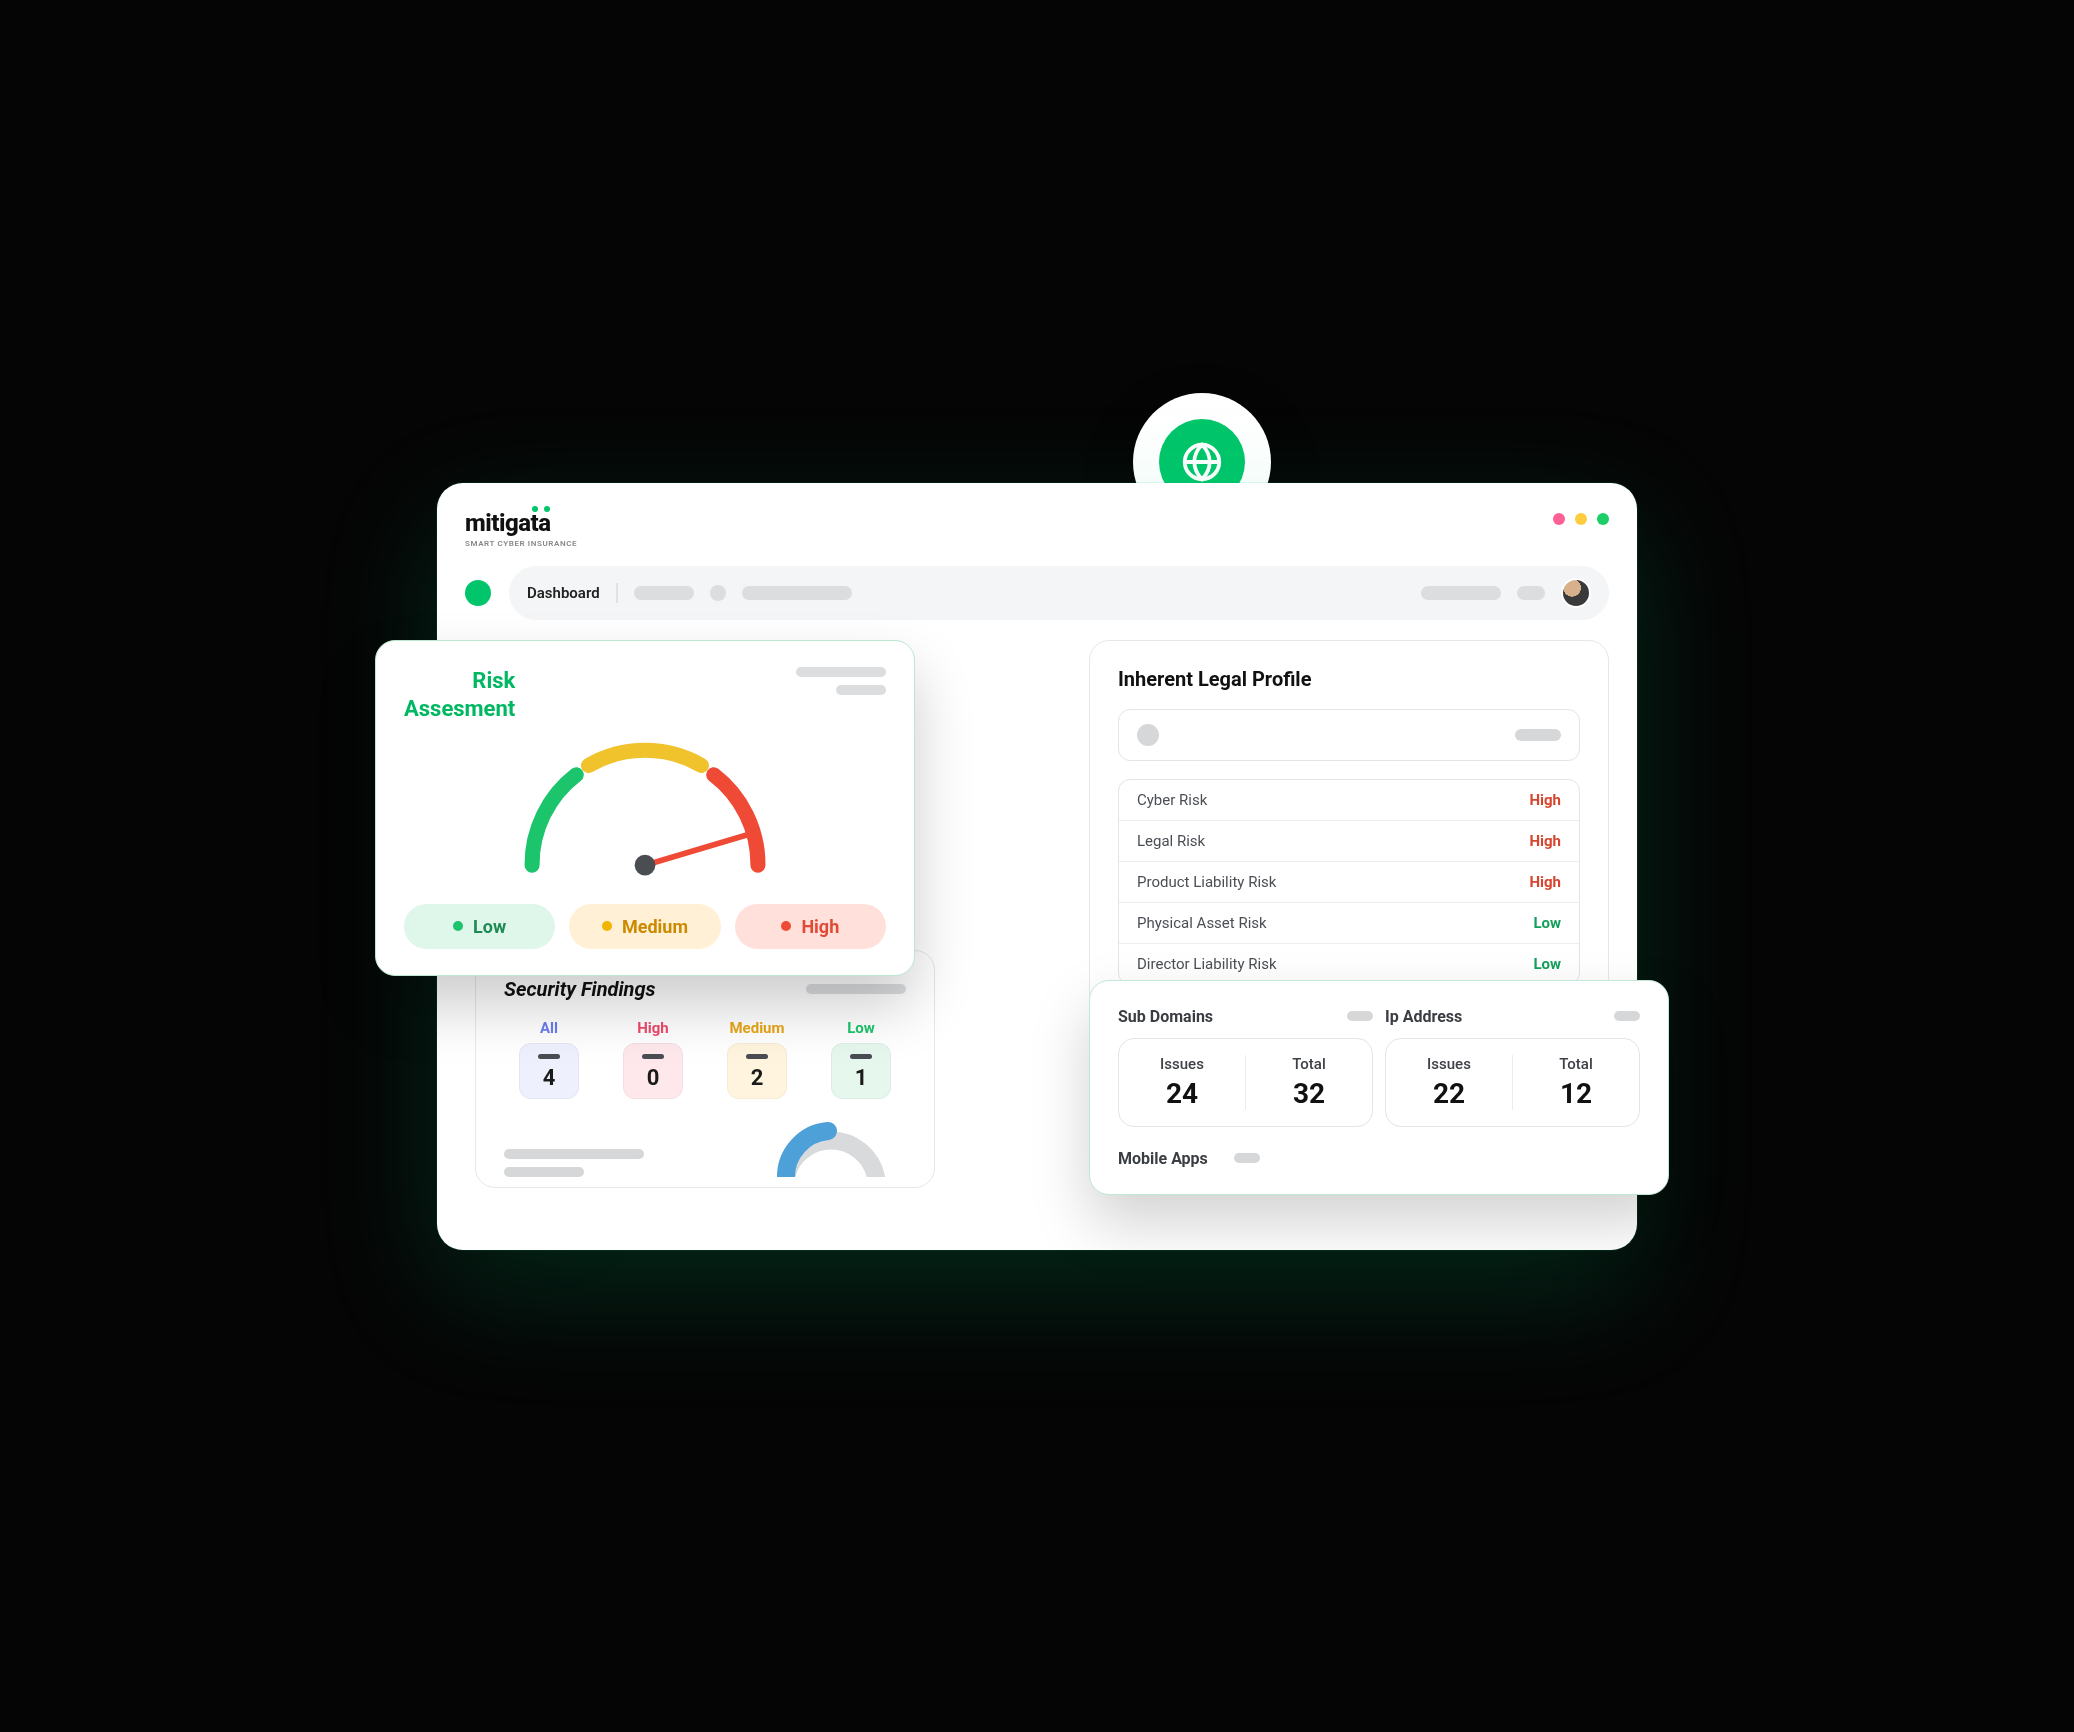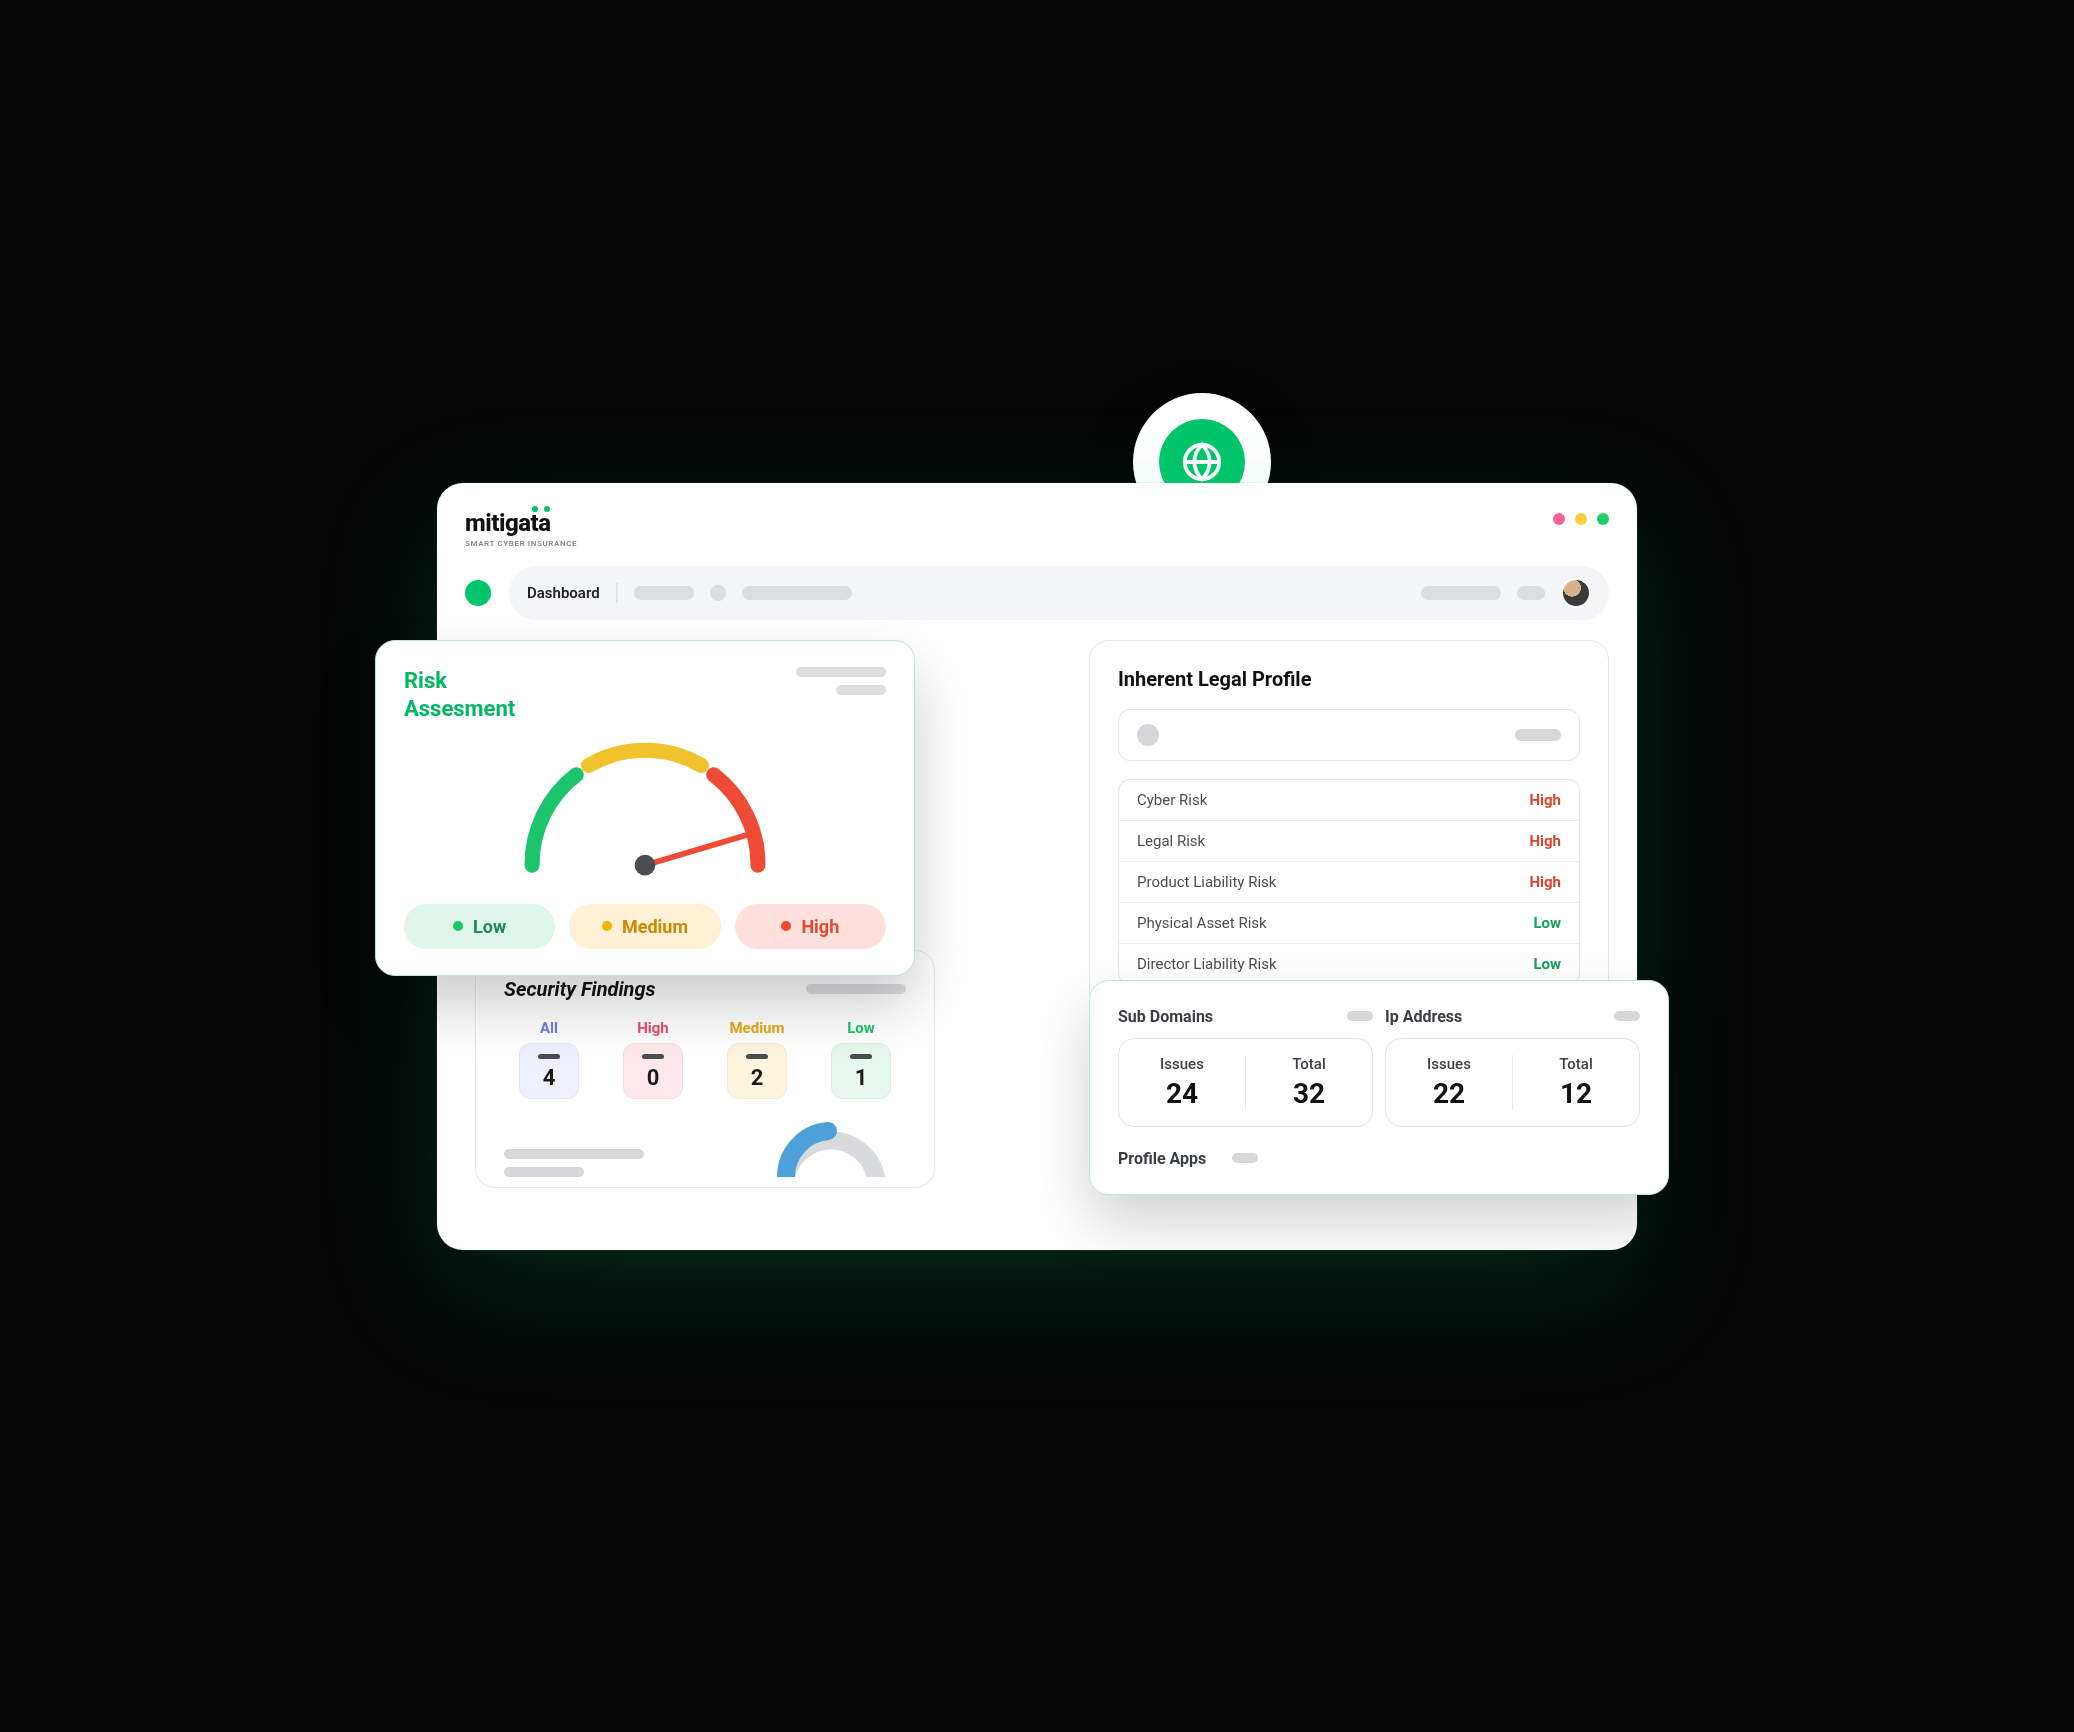--- a/index.html
+++ b/index.html
@@ -87,21 +87,21 @@
   .risk-card {
     position: absolute;
     left: -90px;
     top: -10px;
     width: 540px;
     border:1px solid #b8e8cf;
     box-shadow: 0 30px 60px rgba(0,0,0,0.20);
     background: #fff;
     z-index: 5;
   }
-  .risk-card h3 { color:#00b862; font-size:22px; font-weight:700; line-height:1.3; }
+  .risk-card h3 { color:#00b862; font-size:22px; font-weight:700; line-height:1.3;text-align:right; }
   .risk-head { display:flex; justify-content:space-between; align-items:flex-start; }
   .head-skel { display:flex; flex-direction:column; gap:8px; align-items:flex-end; }
 
   .gauge-wrap { display:flex; justify-content:center; margin: 0 0 20px 0; }
 
   .risk-legend { display:flex; justify-content:space-between; gap:14px; margin-top:10px; }
   .pill {
     flex:1; border-radius: 30px; padding: 12px 0;
     display:flex; align-items:center; justify-content:center; gap:10px;
     font-weight:700; font-size:18px;
@@ -417,21 +417,21 @@
                 <div class="v">22</div>
               </div>
               <div class="ca-stat">
                 <div class="l">Total</div>
                 <div class="v">12</div>
               </div>
             </div>
           </div>
         </div>
         <div class="ca-foot">
-          <span class="t">Profile Apps</span>
+          <span class="t">Mobile Apps</span>
           <span class="s"></span>
         </div>
       </div>
 
       <div class="grid-spacer"></div>
     </div>
 
   </div>
 </div>
 

